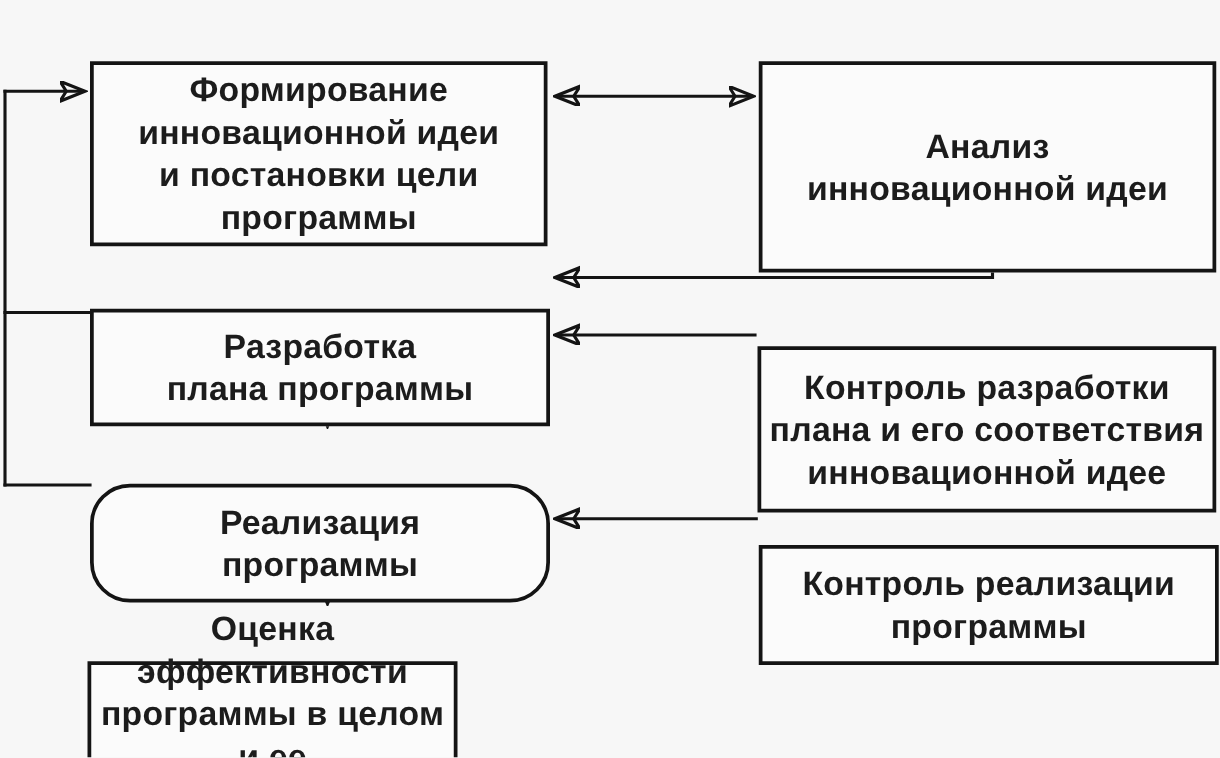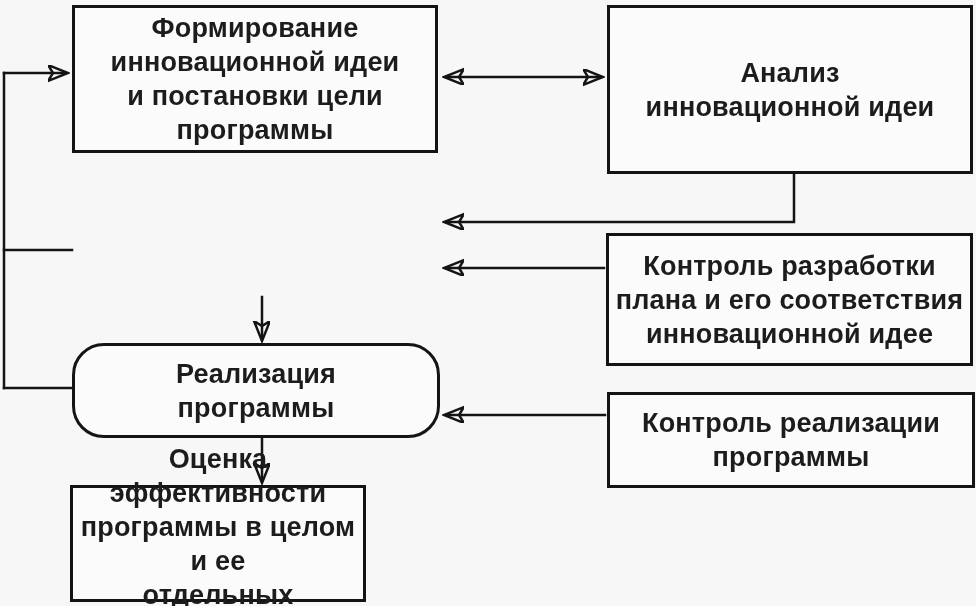--- a/index.html
+++ b/index.html
@@ -23,20 +23,21 @@
     display: flex;
     align-items: center;
     justify-content: center;
     text-align: center;
     color: #1c1c1c;
     font-size: 27px;
     font-weight: 700;
     line-height: 34px;
     white-space: pre-line;
     letter-spacing: 0.2px;
+    margin-top: 44px;
   }
   
   #node-idea-formation        { left: 72px;  top: 5px;   width: 366px; height: 148px; }
   #node-idea-analysis         { left: 607px; top: 5px;   width: 366px; height: 169px; }
   #node-plan-development      { left: 72px;  top: 203px; width: 368px; height: 94px;  }
   #node-plan-control          { left: 606px; top: 233px; width: 367px; height: 133px; text-align: center; }
   #node-implementation        { left: 72px;  top: 343px; width: 368px; height: 95px; border-radius: 32px;  }
   #node-implementation-control{ left: 607px; top: 392px; width: 368px; height: 96px;  }
   #node-evaluation            { left: 70px;  top: 485px; width: 296px; height: 117px; }
 
@@ -86,20 +87,22 @@
   </svg>
 
   <div class="node" id="node-idea-formation">Формирование
 инновационной идеи
 и постановки цели
 программы</div>
 
   <div class="node" id="node-idea-analysis">Анализ
 инновационной идеи</div>
 
+  <div class="node" id="node-plan-development">Разработка
+плана программы</div>
 
   <div class="node" id="node-plan-control">Контроль разработки
 плана и его соответствия
 инновационной идее</div>
 
   <div class="node" id="node-implementation">Реализация
 программы</div>
 
   <div class="node" id="node-implementation-control">Контроль реализации
 программы</div>

